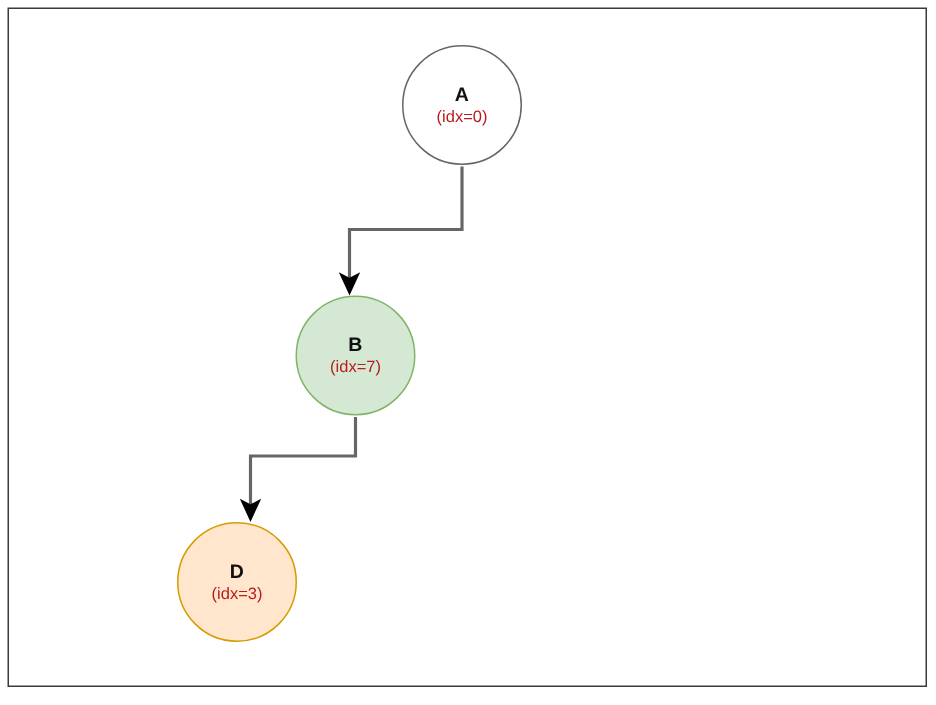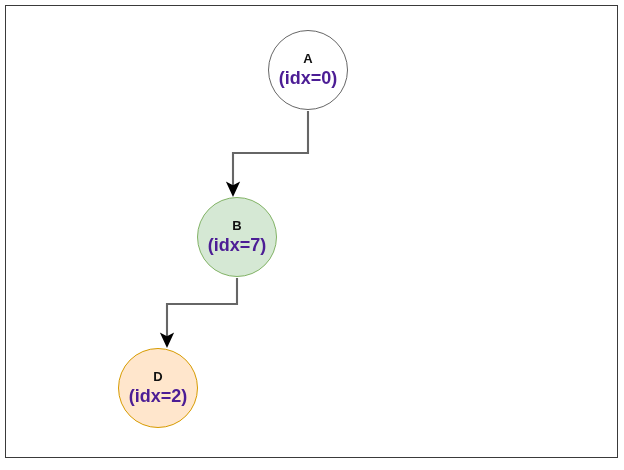--- a/index.html
+++ b/index.html
@@ -53,23 +53,23 @@
   }
 
   .node-label {
     font-size: 13px;
     font-weight: bold;
     color: #101010;
     letter-spacing: 0.2px;
   }
 
   .node-sub {
-    font-size: 18px;
-    font-weight: bold;
-    color: #4c1d95;
+    font-size: 11px;
+    font-weight: normal;
+    color: #b91c1c;
     margin-top: 1px;
   }
 
   
   #node-a {
     left: 268px;
     top: 30px;
     background: #ffffff;
     border: 1.6px solid #666666;
   }
@@ -114,16 +114,16 @@
     <span class="node-sub">(idx=0)</span>
   </div>
 
   <div class="node" id="node-b">
     <span class="node-label">B</span>
     <span class="node-sub">(idx=7)</span>
   </div>
 
   <div class="node" id="node-d">
     <span class="node-label">D</span>
-    <span class="node-sub">(idx=2)</span>
+    <span class="node-sub">(idx=3)</span>
   </div>
 
 </div>
 
 </body></html>

